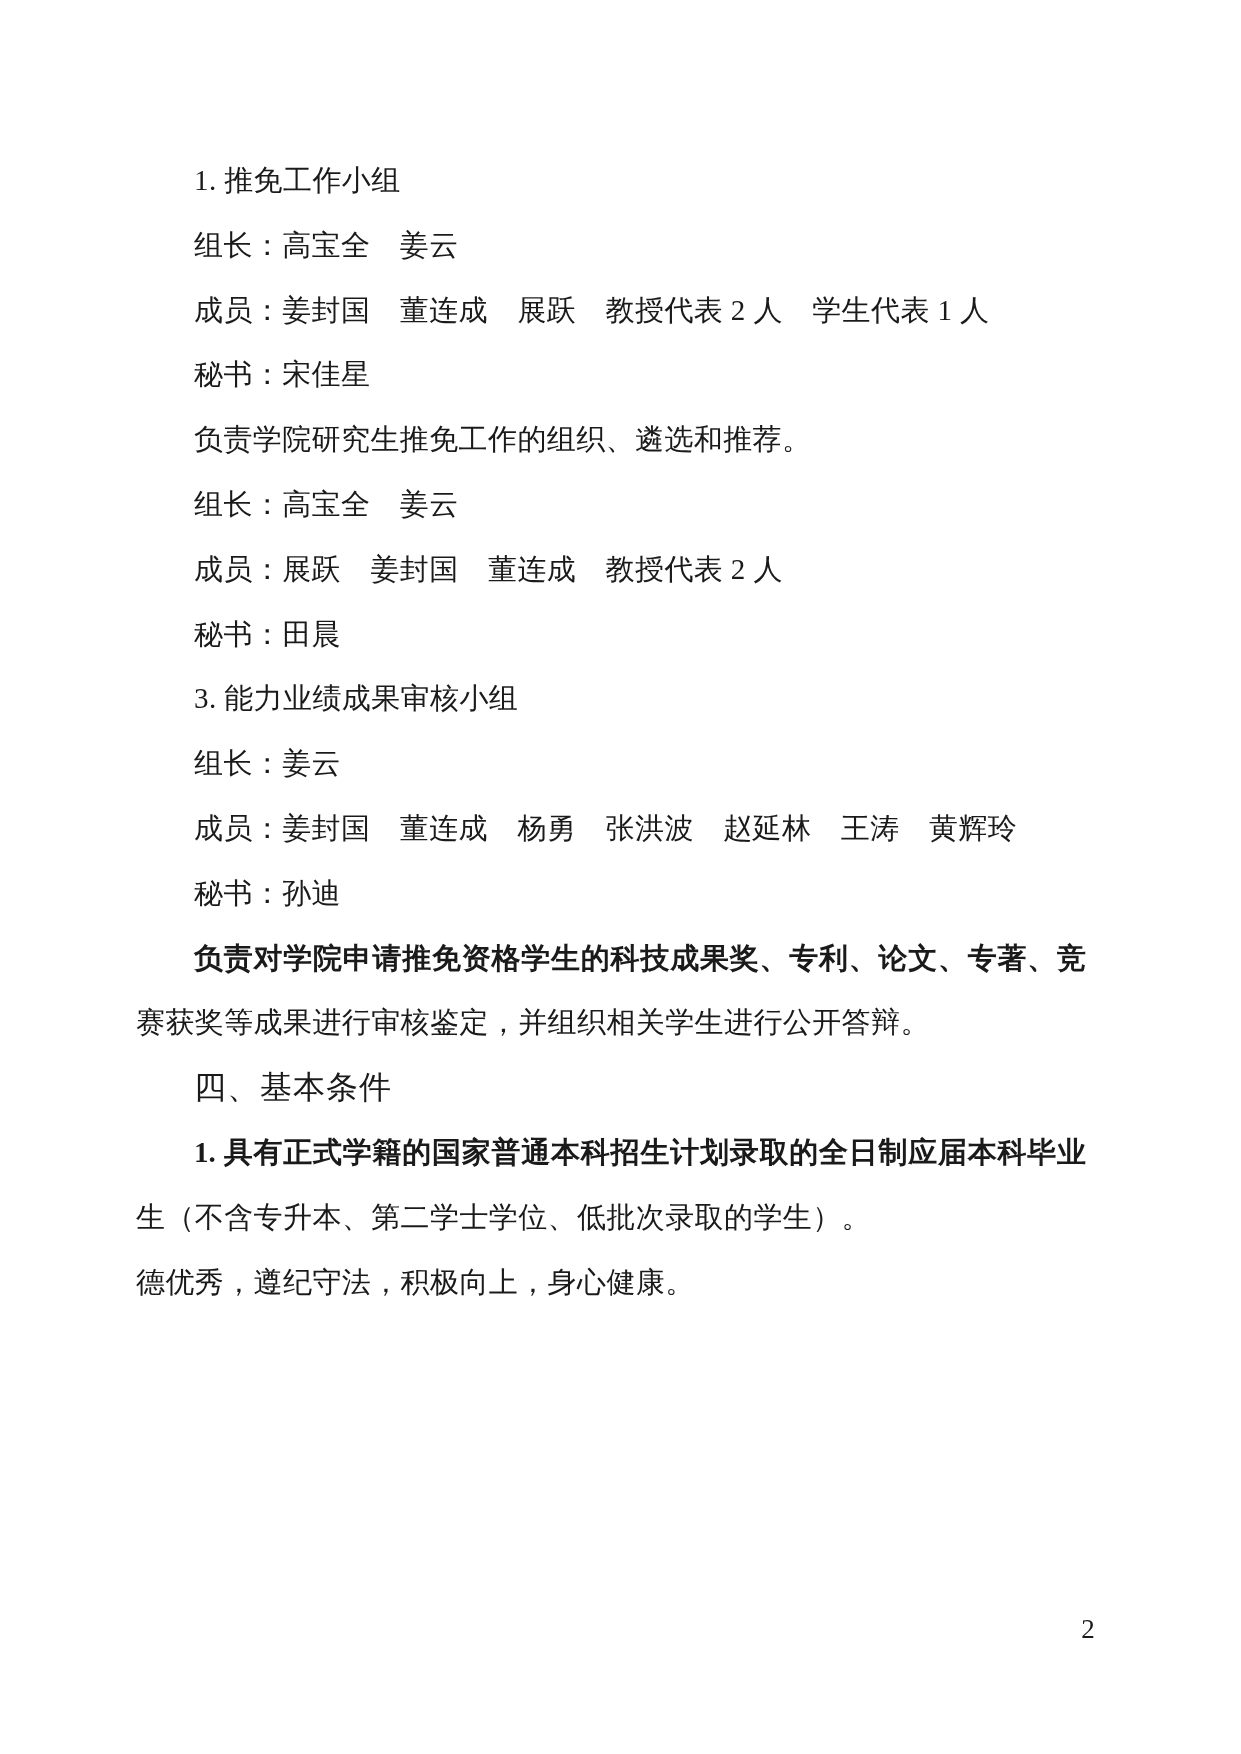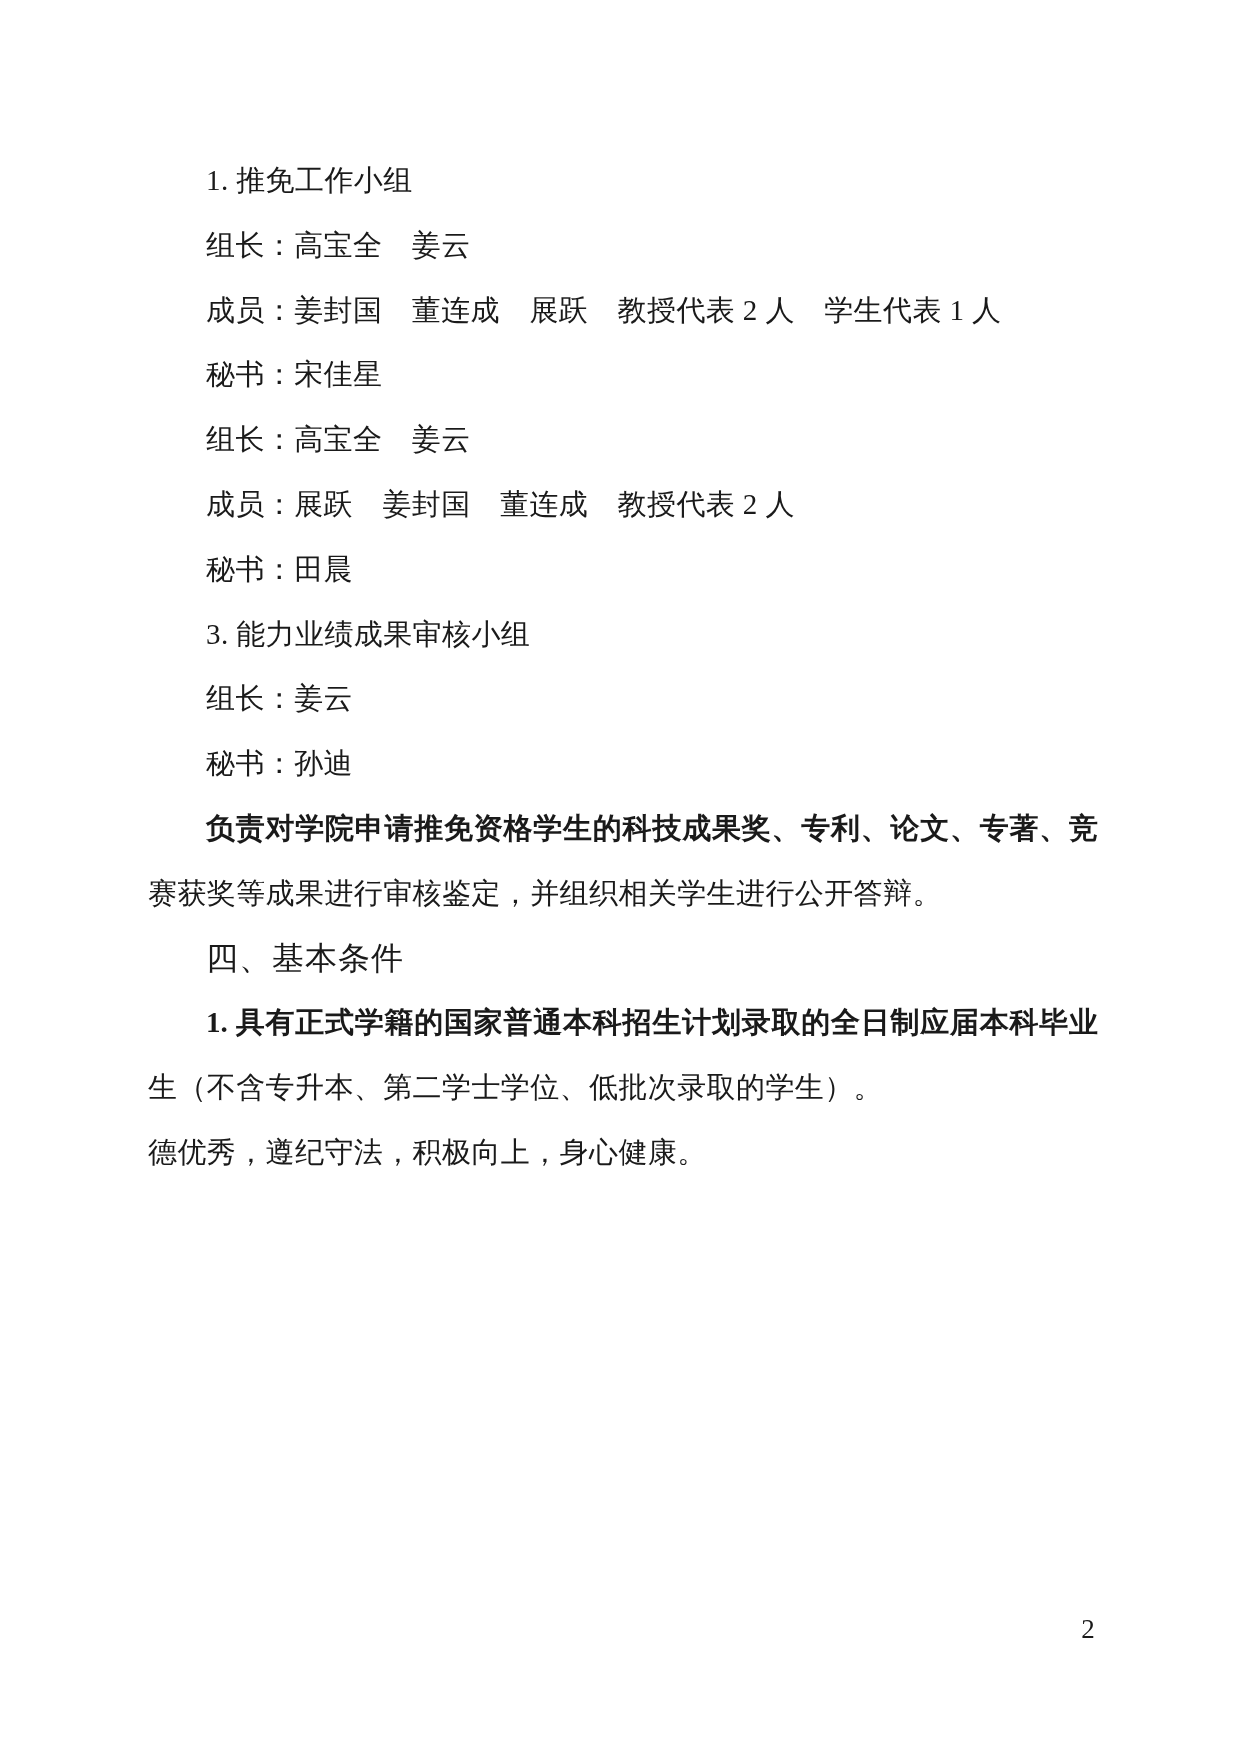--- a/index.html
+++ b/index.html
@@ -11,21 +11,21 @@
     position: relative;
     width: 1241px;
     height: 1754px;
     background: #ffffff;
     overflow: hidden;
     font-family: "Liberation Serif", "DejaVu Serif", serif;
     color: #1a1a1a;
   }
   .doc-body {
     position: absolute;
-    left: 148px;
+    left: 136px;
     top: 148px;
     width: 950px;
   }
   .doc-line {
     height: 64.8px;
     line-height: 64.8px;
     font-size: 29px;
     white-space: pre;
     text-align: left;
     letter-spacing: 0.4px;
@@ -59,25 +59,27 @@
 </style>
 </head>
 <body>
 
 <div class="page">
   <div class="doc-body">
       <div class="doc-line indent-2">1. 推免工作小组</div>
       <div class="doc-line indent-2">组长：高宝全　姜云</div>
       <div class="doc-line indent-2">成员：姜封国　董连成　展跃　教授代表 2 人　学生代表 1 人</div>
       <div class="doc-line indent-2">秘书：宋佳星</div>
+      <div class="doc-line indent-2">负责学院研究生推免工作的组织、遴选和推荐。</div>
       <div class="doc-line indent-2">组长：高宝全　姜云</div>
       <div class="doc-line indent-2">成员：展跃　姜封国　董连成　教授代表 2 人</div>
       <div class="doc-line indent-2">秘书：田晨</div>
       <div class="doc-line indent-2">3. 能力业绩成果审核小组</div>
       <div class="doc-line indent-2">组长：姜云</div>
+      <div class="doc-line indent-2">成员：姜封国　董连成　杨勇　张洪波　赵延林　王涛　黄辉玲</div>
       <div class="doc-line indent-2">秘书：孙迪</div>
       <div class="doc-line indent-2 justify">负责对学院申请推免资格学生的科技成果奖、专利、论文、专著、竞</div>
       <div class="doc-line">赛获奖等成果进行审核鉴定，并组织相关学生进行公开答辩。</div>
       <div class="doc-line indent-2 heading">四、基本条件</div>
       <div class="doc-line indent-2 justify">1. 具有正式学籍的国家普通本科招生计划录取的全日制应届本科毕业</div>
       <div class="doc-line">生（不含专升本、第二学士学位、低批次录取的学生）。</div>
       <div class="doc-line">德优秀，遵纪守法，积极向上，身心健康。</div>
     </div>
   <div class="page-number">2</div>
 </div>

